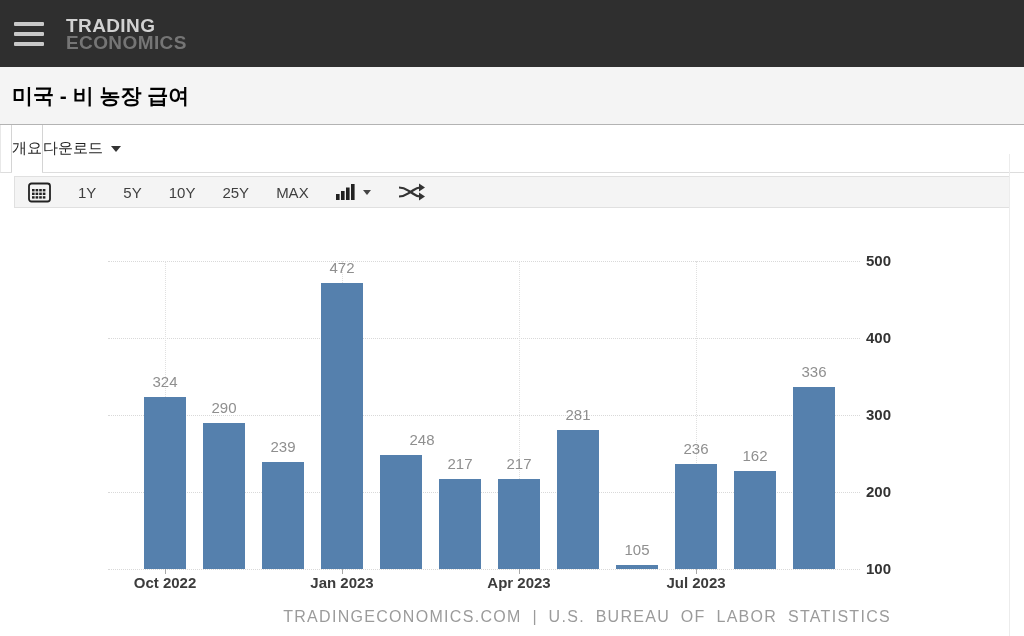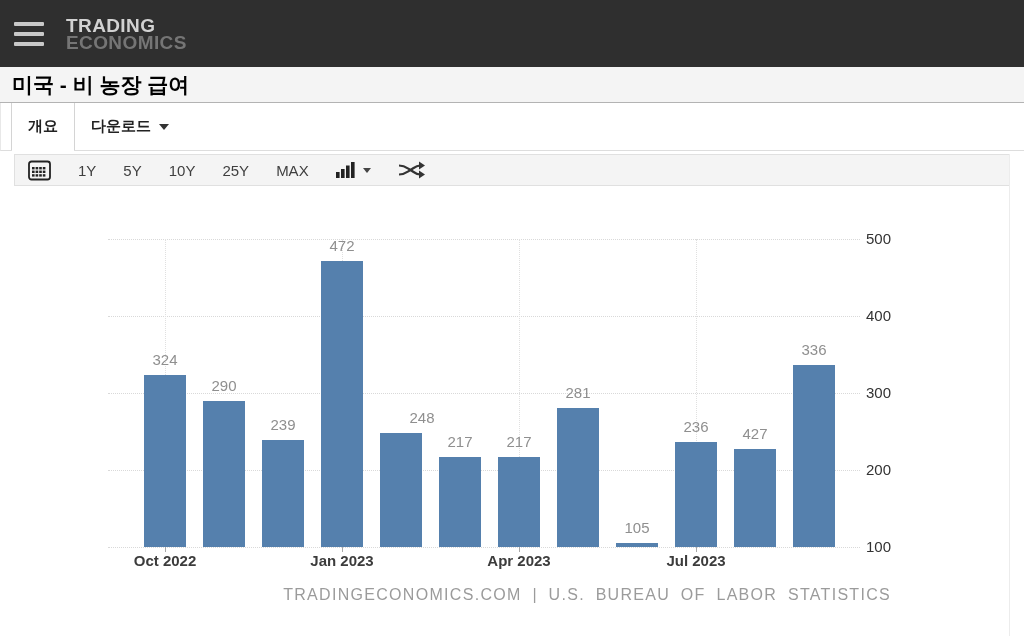--- a/index.html
+++ b/index.html
@@ -10,50 +10,50 @@
   .topbar { height: 67px; background: #2f2f2f; display: flex; align-items: center; }
   .hamburger { width: 30px; height: 24px; margin-left: 14px; display: flex;
     flex-direction: column; justify-content: space-between; cursor: pointer; }
   .hamburger span { display: block; height: 4px; background: #c9c9c9; border-radius: 1px; }
   .logo { margin-left: 22px; font-weight: bold; font-size: 19px; letter-spacing: .4px;
     line-height: 17px; cursor: pointer; }
   .logo .l1 { color: #d2d2d2; }
   .logo .l2 { color: #757575; }
 
   
-  .titlebar { height: 36px; background: #f4f4f4; border-bottom: 1px solid #b3b3b3;
+  .titlebar { height: 58px; background: #f4f4f4; border-bottom: 1px solid #b3b3b3;
     display: flex; align-items: center; }
   .titlebar h1 { font-size: 21px; font-weight: bold; color: #000; margin-left: 12px; }
 
   
   .tabs { height: 48px; background: #fff; border-bottom: 1px solid #ddd;
     border-left: 1px solid #e8e8e8; display: flex; align-items: stretch; padding-left: 10px; }
-  .tab { display: flex; align-items: center; padding: 0 16px; font-size: 15px;
-    color: #222; cursor: pointer; position: relative; font-weight: bold; }
+  .tab { display: flex; align-items: center; padding: 0 0; font-size: 15px;
+    color: #222; cursor: pointer; position: relative; }
   .tab.active { background: #fff; border-left: 1px solid #d4d4d4; border-right: 1px solid #d4d4d4; }
   .tab.active::after { content: ""; position: absolute; left: 0; right: 0; bottom: -1px;
     height: 1px; background: #fff; }
   .tab .caret { width: 0; height: 0; border-left: 5px solid transparent;
     border-right: 5px solid transparent; border-top: 6px solid #333; margin-left: 8px; }
 
   
   .toolbar { margin: 3px 14px 0 14px; height: 32px; background: #f4f4f4;
     border: 1px solid #e0e0e0; display: flex; align-items: center; gap: 27px;
     padding: 0 13px; }
   .tbtn { font-size: 15px; color: #3f3f3f; cursor: pointer; background: none;
     border: none; font-family: inherit; display: flex; align-items: center; }
   .icon-btn svg { display: block; }
   .tb-caret { width: 0; height: 0; border-left: 4px solid transparent;
     border-right: 4px solid transparent; border-top: 5px solid #444; margin-left: 7px; }
 
   
   .chart { position: relative; width: 1024px; height: 432px; background: #fff; }
   .hgrid { position: absolute; border-top: 1px dotted #d9d9d9; height: 0; }
   .vgrid { position: absolute; border-left: 1px dotted #e0e0e0; width: 0; }
-  .ylab { position: absolute; font-size: 15px; font-weight: 400; color: #333; }
+  .ylab { position: absolute; font-size: 15px; font-weight: 700; color: #333; }
   .xlab { position: absolute; width: 90px; text-align: center; font-size: 15px;
     font-weight: 600; color: #3c3c3c; }
   .xtick { position: absolute; width: 0; border-left: 1px solid #a8a8a8; height: 5px; }
   .bar { position: absolute; background: #5580AD; }
   .vlab { position: absolute; width: 64px; text-align: center; font-size: 15px;
     color: #8f8f8f; }
   .attribution { position: absolute; top: 400px; right: 133px; font-size: 16px;
     color: #9b9b9b; letter-spacing: 1.3px; word-spacing: 5px; }
   .right-rule { position: absolute; left: 1009px; top: 154px; height: 482px; width: 0;
     border-left: 1px solid #ececec; }
@@ -175,18 +175,18 @@
     <div class="vlab" style="left: 428px; top: 246.91px;">217</div>
     <div class="bar" title="Apr 2023: 217" style="left: 498px; top: 270.91px; width: 42px; height: 90.09px; background: rgb(85, 128, 173);"></div>
     <div class="vlab" style="left: 487px; top: 246.91px;">217</div>
     <div class="bar" title="May 2023: 281" style="left: 557px; top: 221.63px; width: 42px; height: 139.37px; background: rgb(85, 128, 173);"></div>
     <div class="vlab" style="left: 546px; top: 197.63px;">281</div>
     <div class="bar" title="Jun 2023: 105" style="left: 616px; top: 357.15px; width: 42px; height: 3.85px; background: rgb(85, 128, 173);"></div>
     <div class="vlab" style="left: 605px; top: 333.15px;">105</div>
     <div class="bar" title="Jul 2023: 236" style="left: 675px; top: 256.28px; width: 42px; height: 104.72px; background: rgb(85, 128, 173);"></div>
     <div class="vlab" style="left: 664px; top: 232.28px;">236</div>
     <div class="bar" title="Aug 2023: 227" style="left: 734px; top: 263.21px; width: 42px; height: 97.79px; background: rgb(85, 128, 173);"></div>
-    <div class="vlab" style="left: 723px; top: 239.21px;">427</div>
+    <div class="vlab" style="left: 723px; top: 239.21px;">162</div>
     <div class="bar" title="Sep 2023: 336" style="left: 793px; top: 179.28px; width: 42px; height: 181.72px; background: rgb(85, 128, 173);"></div>
     <div class="vlab" style="left: 782px; top: 155.28px;">336</div>
   </div>
 
 <div class="right-rule"></div>
 
 </body></html>

